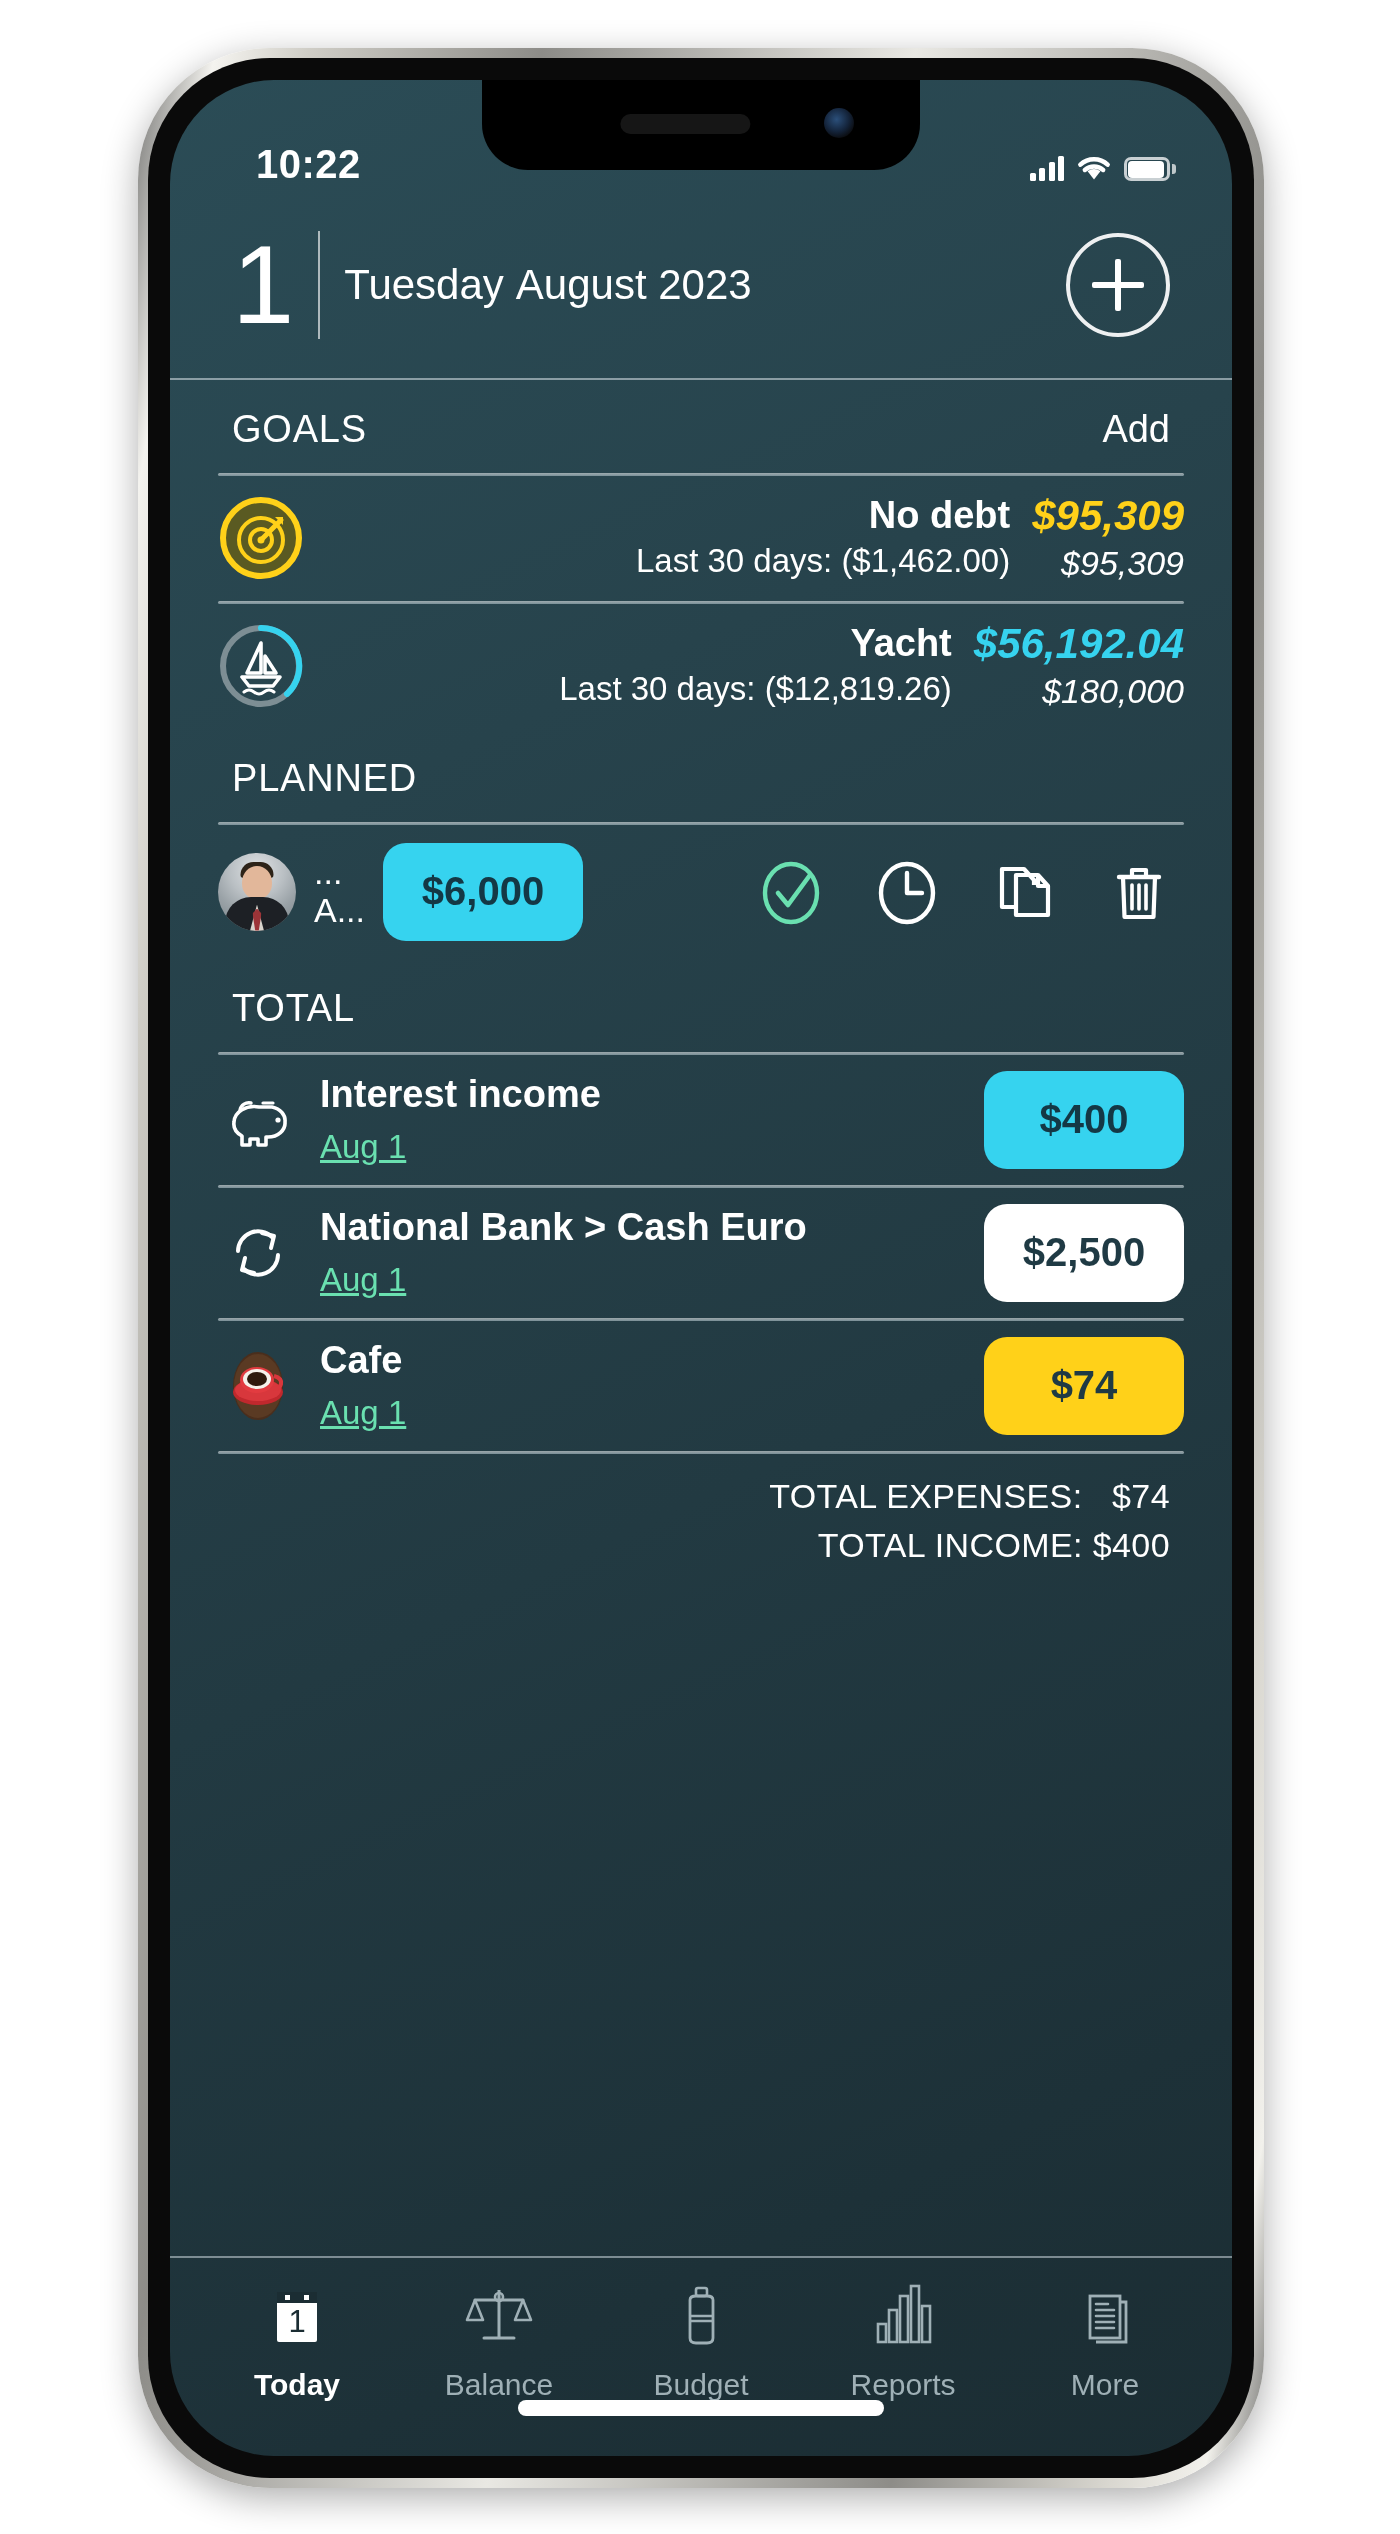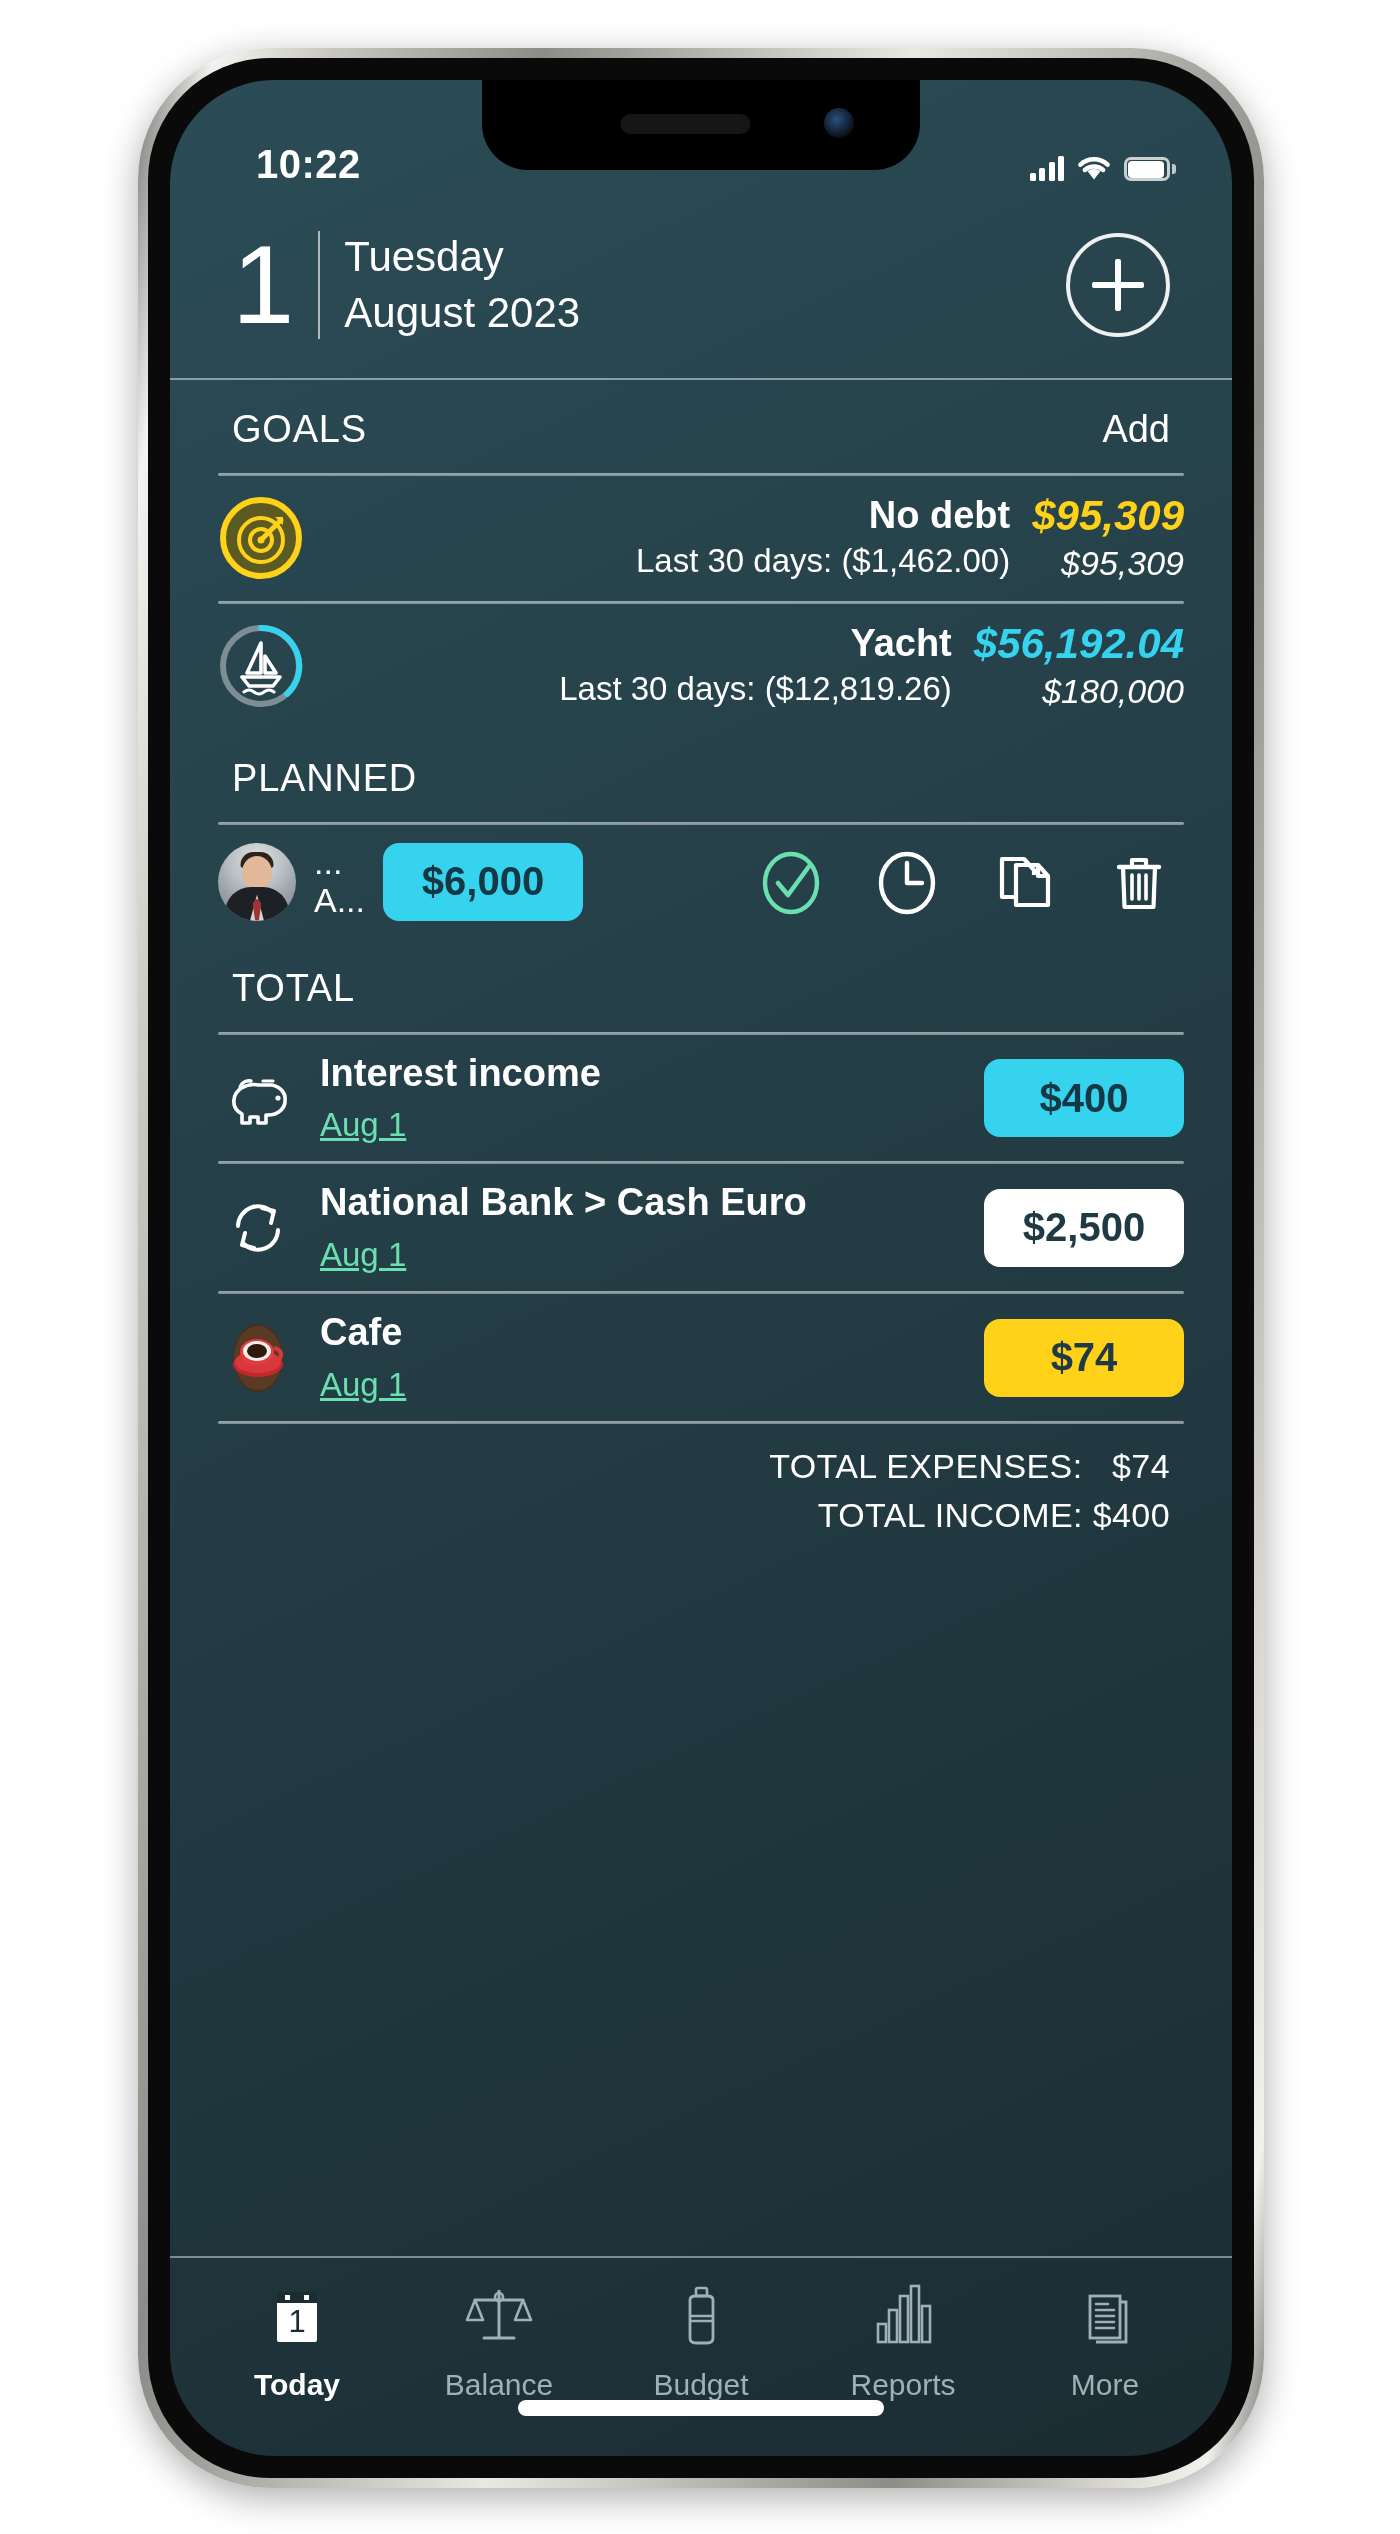--- a/index.html
+++ b/index.html
@@ -120,21 +120,21 @@
   }
   #day-number {
     font-size: 112px; font-weight: 300; color: #fff;
     line-height: .88; letter-spacing: -2px;
   }
   #date-divider {
     width: 2px; height: 108px;
     background: rgba(255,255,255,.62);
     margin: 0 24px 0 26px;
   }
-  #date-stack { display: flex; flex-direction: column; gap: 12px; }
+  #date-stack { display: flex; flex-direction: row; gap: 12px; }
   #weekday-label, #monthyear-label {
     font-size: 42px; color: #fff; font-weight: 400; line-height: 1.05;
   }
   #add-button {
     margin-left: auto;
     width: 104px; height: 104px; border-radius: 50%;
     border: 4px solid rgba(255,255,255,.92);
     display: flex; align-items: center; justify-content: center;
     background: transparent;
   }
@@ -219,22 +219,22 @@
     bottom: 0px; width: 9px; height: 22px; background: #9c3438;
     clip-path: polygon(50% 0,100% 22%,70% 100%,30% 100%,0 22%);
   }
   #planned-labels {
     display: flex; flex-direction: column; justify-content: center;
     flex: 0 0 auto; gap: 2px; line-height: 1.05;
   }
   #planned-labels span { font-size: 34px; color: #fff; }
   .amount-pill {
     display: inline-flex; align-items: center; justify-content: center;
-    min-width: 200px; height: 78px;
-    border-radius: 16px;
+    min-width: 200px; height: 98px;
+    border-radius: 23px;
     font-size: 40px; font-weight: 700;
     padding: 16px 22px;
   }
   .pill-cyan { background: #36d3ef; color: #143845; }
   .pill-white { background: #ffffff; color: #1f3a44; }
   .pill-yellow { background: #ffd119; color: #1f3a44; }
   .planned-actions {
     margin-left: auto; display: flex; align-items: center; gap: 42px;
     padding-right: 8px;
   }

